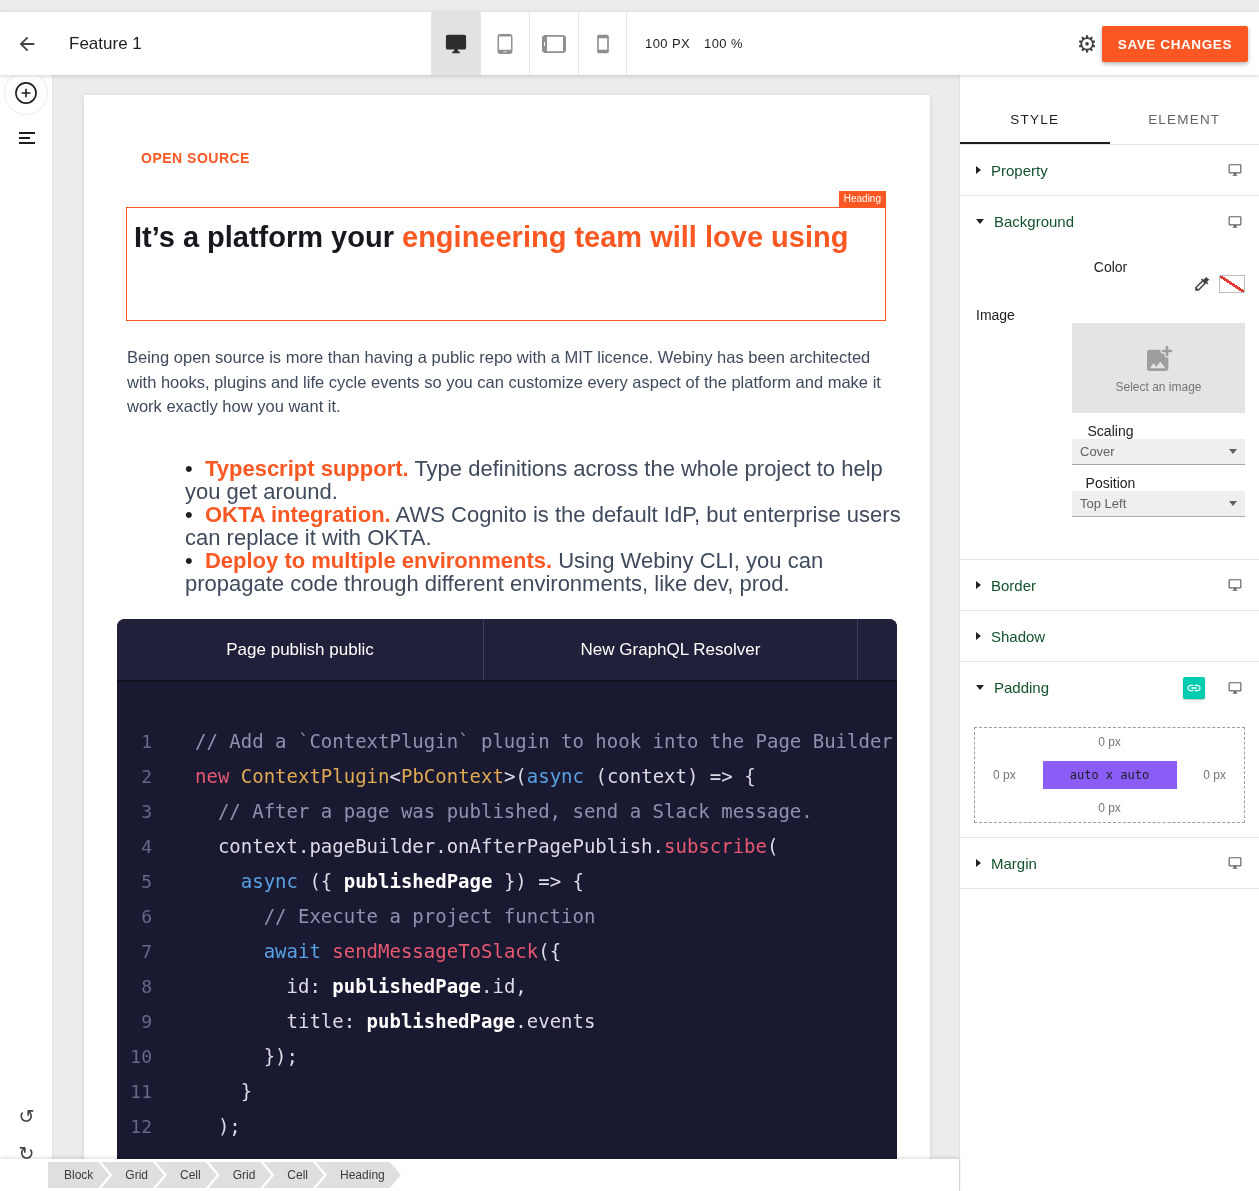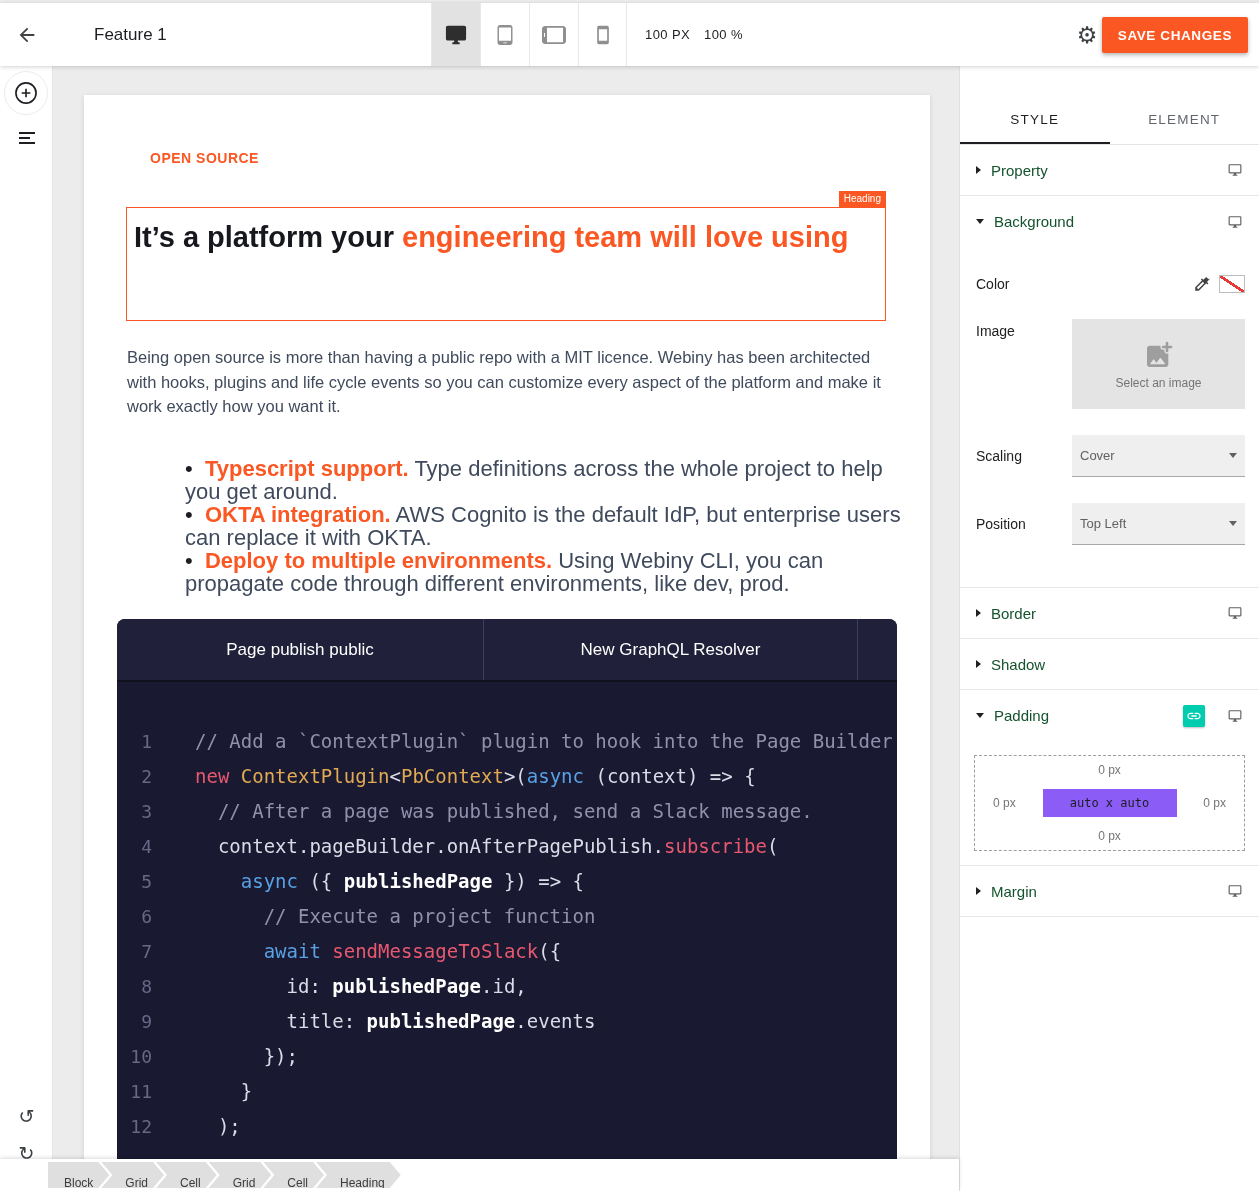--- a/index.html
+++ b/index.html
@@ -1,22 +1,22 @@
 <!DOCTYPE html>
 <html><head>
 <meta charset="utf-8">
 <style>
   * { box-sizing: border-box; margin: 0; padding: 0; }
   html,body { width:1259px; height:1191px; overflow:hidden; }
   body { position:relative; font-family:"Liberation Sans", sans-serif; background:#ececec; }
   .glyph { font-family:"DejaVu Sans", sans-serif; }
 
   
-  .topbar { position:absolute; left:0; top:3px; width:1259px; height:63px; background:#fff;
-            box-shadow:0 1px 4px rgba(0,0,0,.18); z-index:40; display:flex; align-items:center;gap:25px; }
+  .topbar { position:absolute; left:0; top:12px; width:1259px; height:63px; background:#fff;
+            box-shadow:0 1px 4px rgba(0,0,0,.18); z-index:40; display:flex; align-items:center; }
   .back-btn { width:53px; height:63px; display:flex; align-items:center; justify-content:center; cursor:pointer; }
   .topbar-title { font-size:17px; color:#1c1e21; margin-left:16px; }
   .device-group { position:absolute; left:431px; top:0; height:63px; display:flex; }
   .device-btn { width:49px; height:63px; display:flex; align-items:center; justify-content:center;
                 border-left:1px solid #e8e8e8; cursor:pointer; background:#fff; }
   .device-btn:last-child { border-right:1px solid #e8e8e8; }
   .device-btn.active { background:#e2e2e2; }
   .zoom-info { position:absolute; left:645px; top:0; height:63px; display:flex; align-items:center; gap:14px;
                font-size:13px; color:#1c1e21; letter-spacing:.4px; }
   .gear-btn { position:absolute; left:1072px; top:17px; width:30px; height:30px; display:flex; align-items:center;
@@ -34,21 +34,21 @@
                   align-items:center; justify-content:center; gap:3px; cursor:pointer; }
   .elements-btn i { display:block; height:2px; background:#1c1e21; }
   .rail-bottom-btn { position:absolute; left:0; width:53px; height:30px; display:flex; align-items:center;
                      justify-content:center; font-size:19px; color:#3c4043; cursor:pointer; }
 
   
   .canvas { position:absolute; left:53px; top:63px; width:906px; height:1128px; background:#ececec; overflow:hidden; }
   .page { position:absolute; left:31px; top:32px; width:846px; height:1150px; background:#fff;
           box-shadow:0 1px 5px rgba(0,0,0,.12); }
   .kicker { position:absolute; left:66px; top:151px - 95px; }
-  .kicker { position:absolute; left:66px; top:55px; font-size:14px; font-weight:bold; letter-spacing:.5px; color:#fa5723; }
+  .kicker { position:absolute; left:57px; top:55px; font-size:14px; font-weight:bold; letter-spacing:.5px; color:#fa5723; }
   .sel-badge { position:absolute; top:96px; right:44px; height:16px; line-height:16px; padding:0 5px;
                background:#fa5723; color:#fff; font-size:10px; }
   .heading-sel { position:absolute; left:42px; top:112px; width:760px; height:114px; border:1px solid #fa5723; }
   .heading-sel h1 { padding:3px 0 0 7px; font-size:29px; line-height:53px; font-weight:bold; color:#16181d; }
   .heading-sel .accent { color:#fa5723; }
   .para { position:absolute; left:43px; top:250px; width:755px; font-size:16.5px; line-height:24.5px; color:#3f4a5c; }
   .feature-list { position:absolute; left:89px; top:362px; width:720px; list-style:none;
                   font-size:22px; line-height:23px; color:#3f4a5c;margin-left:12px; }
   .bullet-dot { color:#1c1e21; }
   .bullet-lead { color:#fa5723; font-weight:bold; }
@@ -88,48 +88,48 @@
   .chev-right { width:0; height:0; border-top:4px solid transparent; border-bottom:4px solid transparent;
                 border-left:5px solid #212121; }
   .chev-down { width:0; height:0; border-left:4px solid transparent; border-right:4px solid transparent;
                border-top:5px solid #212121; }
   .mon { margin-left:auto; flex:none; }
   .teal-btn { margin-left:auto; width:22px; height:22px; border-radius:2px; background:#00ccb0;
               display:flex; align-items:center; justify-content:center; cursor:pointer;
               box-shadow:0 1px 2px rgba(0,0,0,.25); }
   .teal-btn + .mon { margin-left:12px; }
   .bg-content { padding:2px 14px 42px 16px; border-bottom:1px solid #e6e6e6; }
-  .prop-row { display:flex; align-items:center; margin-top:26px; }
+  .prop-row { display:flex; align-items:center; margin-top:10px;flex-direction:column; }
   .prop-row.img-row { align-items:flex-start; }
   .prop-label { font-size:14px; color:#212121; }
   .color-controls { margin-left:auto; display:flex; align-items:center; gap:8px; }
   .swatch-none { display:block; width:26px; height:18px; border:1px solid #bdbdbd;
                  background:linear-gradient(to top right,#fff 45%,#e53935 45%,#e53935 55%,#fff 55%); cursor:pointer; }
   .dropzone { margin-left:auto; width:173px; height:90px; background:#e4e4e4; display:flex; flex-direction:column;
               align-items:center; justify-content:center; cursor:pointer; }
   .dropzone span { font-size:12px; color:#757575; margin-top:5px; }
-  .select { margin-left:auto; width:173px; height:42px; background:#efefef; border-bottom:1px solid #a8a8a8;
+  .select { margin-left:auto; width:173px; height:26px; background:#efefef; border-bottom:1px solid #a8a8a8;
             display:flex; align-items:center; padding:0 8px; font-size:13px; color:#616161; cursor:pointer; }
   .caret { margin-left:auto; width:0; height:0; border-left:4px solid transparent; border-right:4px solid transparent;
            border-top:5px solid #616161; }
   .pad-wrap { padding:14px; border-bottom:1px solid #e6e6e6; }
   .pad-box { position:relative; height:96px; border:1px dashed #9e9e9e; background:#fff; }
   .pad-top, .pad-bottom { position:absolute; left:0; right:0; text-align:center; font-size:12px; color:#757575; }
   .pad-top { top:7px; } .pad-bottom { bottom:7px; }
   .pad-left, .pad-right { position:absolute; top:50%; transform:translateY(-50%); font-size:12px; color:#757575; }
   .pad-left { left:18px; } .pad-right { right:18px; }
   .pad-center { position:absolute; left:50%; top:50%; transform:translate(-50%,-50%); width:134px; height:28px;
                 background:#8b5cf6; display:flex; align-items:center; justify-content:center;
                 font-family:"DejaVu Sans Mono",monospace; font-size:12px; color:#1c1e21; cursor:pointer; }
 
   
   .crumbbar { position:absolute; left:0; bottom:0; width:959px; height:32px; background:#fff;
               box-shadow:0 -1px 4px rgba(0,0,0,.15); display:flex; align-items:center; z-index:50; }
   .crumb { position:relative; height:26px; line-height:26px; background:#dfdfdf; color:#3c3c3c; font-size:12px;
-           padding:8px 16px 0 24px; cursor:pointer; white-space:nowrap;
+           padding:0 16px 0 24px; cursor:pointer; white-space:nowrap;
            clip-path:polygon(0 0, calc(100% - 11px) 0, 100% 50%, calc(100% - 11px) 100%, 0 100%, 11px 50%); }
   .crumb.first { margin-left:48px; padding-left:16px;
            clip-path:polygon(0 0, calc(100% - 11px) 0, 100% 50%, calc(100% - 11px) 100%, 0 100%); }
   .crumb:not(.first) { margin-left:-8px; }
 </style>
 </head>
 <body>
 
 <header class="topbar">
   <div class="back-btn">

